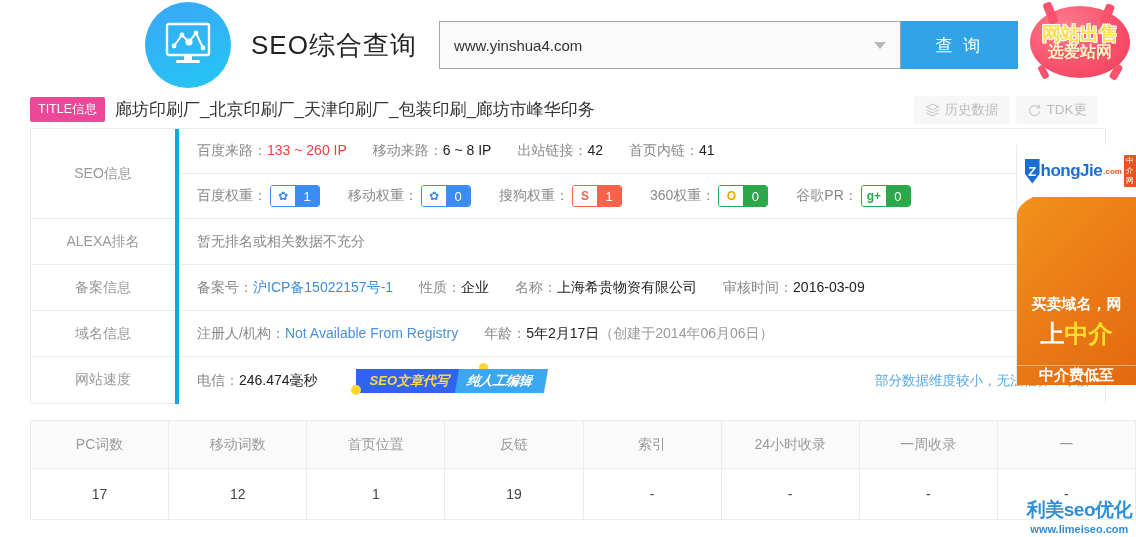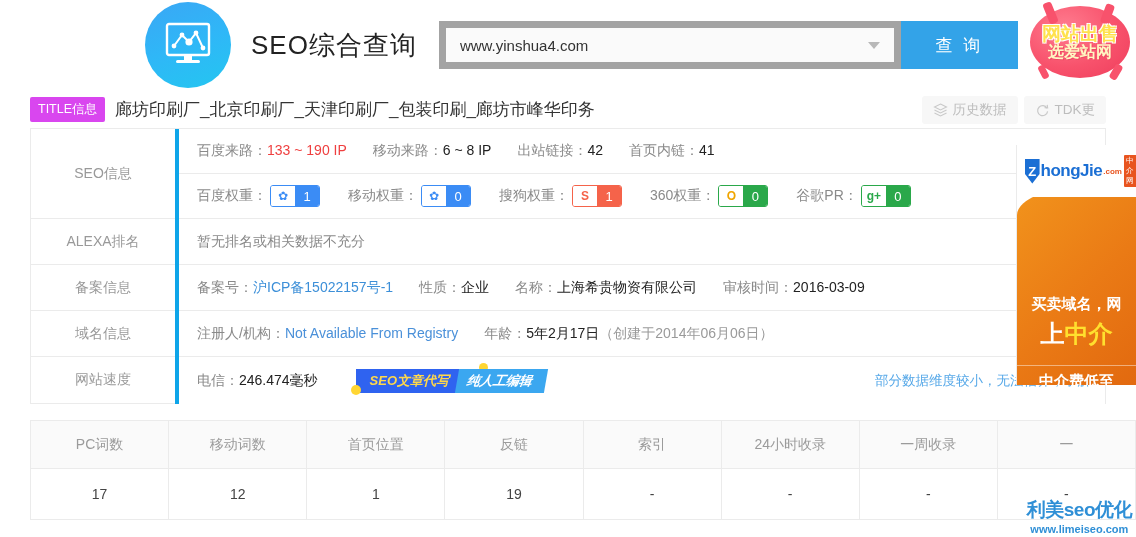--- a/index.html
+++ b/index.html
@@ -37,21 +37,21 @@
     font-weight: 400;
   }
   .search-wrap {
     display: flex;
     margin-left: 22px;
     height: 48px;
   }
   .search-box {
     position: relative;
     width: 462px; height: 48px;
-    border: 7px solid #a3a3a3;
+    border: 1px solid #a3a3a3;
     background: #fafafa;
     display: flex; align-items: flex-start;
   }
   .search-input {
     border: 0; outline: 0; background: transparent;
     font-family: inherit;
     font-size: 15px; color: #333;
     padding: 0 36px 0 14px;
     width: 100%; height: 100%;
   }
@@ -106,37 +106,37 @@
   }
 
   
   .title-bar {
     position: relative;
     height: 38px;
     margin: 0 30px;
     display: flex; align-items: center;
   }
   .tag-title {
-    background: #d946ef;
+    background: #ec4899;
     color: #fff;
     font-size: 12.5px;
     padding: 4px 8px;
     border-radius: 2px;
     white-space: nowrap;
     flex: 0 0 auto;
   }
   .title-text {
     margin-left: 10px;
     font-size: 17px;
     color: #333;
     white-space: nowrap;
     overflow: hidden;
   }
   .title-actions {
-    position: absolute; right: 0; top: 6px;
+    position: absolute; right: 8px; top: 6px;
     display: flex; gap: 6px;
   }
   .ghost-btn {
     background: #f7f7f7;
     color: #bdbdbd;
     font-size: 13.5px;
     padding: 5px 11px;
     border-radius: 3px;
     display: flex; align-items: center; gap: 5px;
     white-space: nowrap;
@@ -279,21 +279,20 @@
   .right-ad .ad-l1 { font-size: 15px; font-weight: bold; white-space: nowrap; }
   .right-ad .ad-l2 {
     font-size: 24px; font-weight: bold; margin-top: 4px; white-space: nowrap;
   }
   .right-ad .ad-l2 em { color: #ffe02e; font-style: normal; }
   .right-ad .ad-l3 {
     position: absolute; left: 0; right: 0; top: 220px;
     text-align: center; z-index: 4; color: #fff;
     font-size: 15px; font-weight: bold; white-space: nowrap;
     border-top: 1px solid rgba(255,255,255,.45);
-    padding-top: 6px;
   }
 
   
   .kw-table {
     margin: 16px 30px 0 30px;
     border: 1px solid #ebebeb;
     border-right: 0;
     display: table;
     width: calc(100% - 30px);
     table-layout: fixed;
@@ -406,21 +405,21 @@
       <div class="lrow h-norm">ALEXA排名</div>
       <div class="lrow h-norm">备案信息</div>
       <div class="lrow h-norm">域名信息</div>
       <div class="lrow h-last">网站速度</div>
     </div>
 
     <div class="value-col">
 
       <div class="vrow h-seo-a">
         <span class="kv">
-          <span class="k">百度来路：</span><span class="v red">133 ~ 190 IP</span>
+          <span class="k">百度来路：</span><span class="v red">133 ~ 260 IP</span>
         </span>
         <span class="kv">
           <span class="k">移动来路：</span><span class="v dk">6 ~ 8 IP</span>
         </span>
         <span class="kv">
           <span class="k">出站链接：</span><span class="v dk">42</span>
         </span>
         <span class="kv">
           <span class="k">首页内链：</span><span class="v dk">41</span>
         </span>

